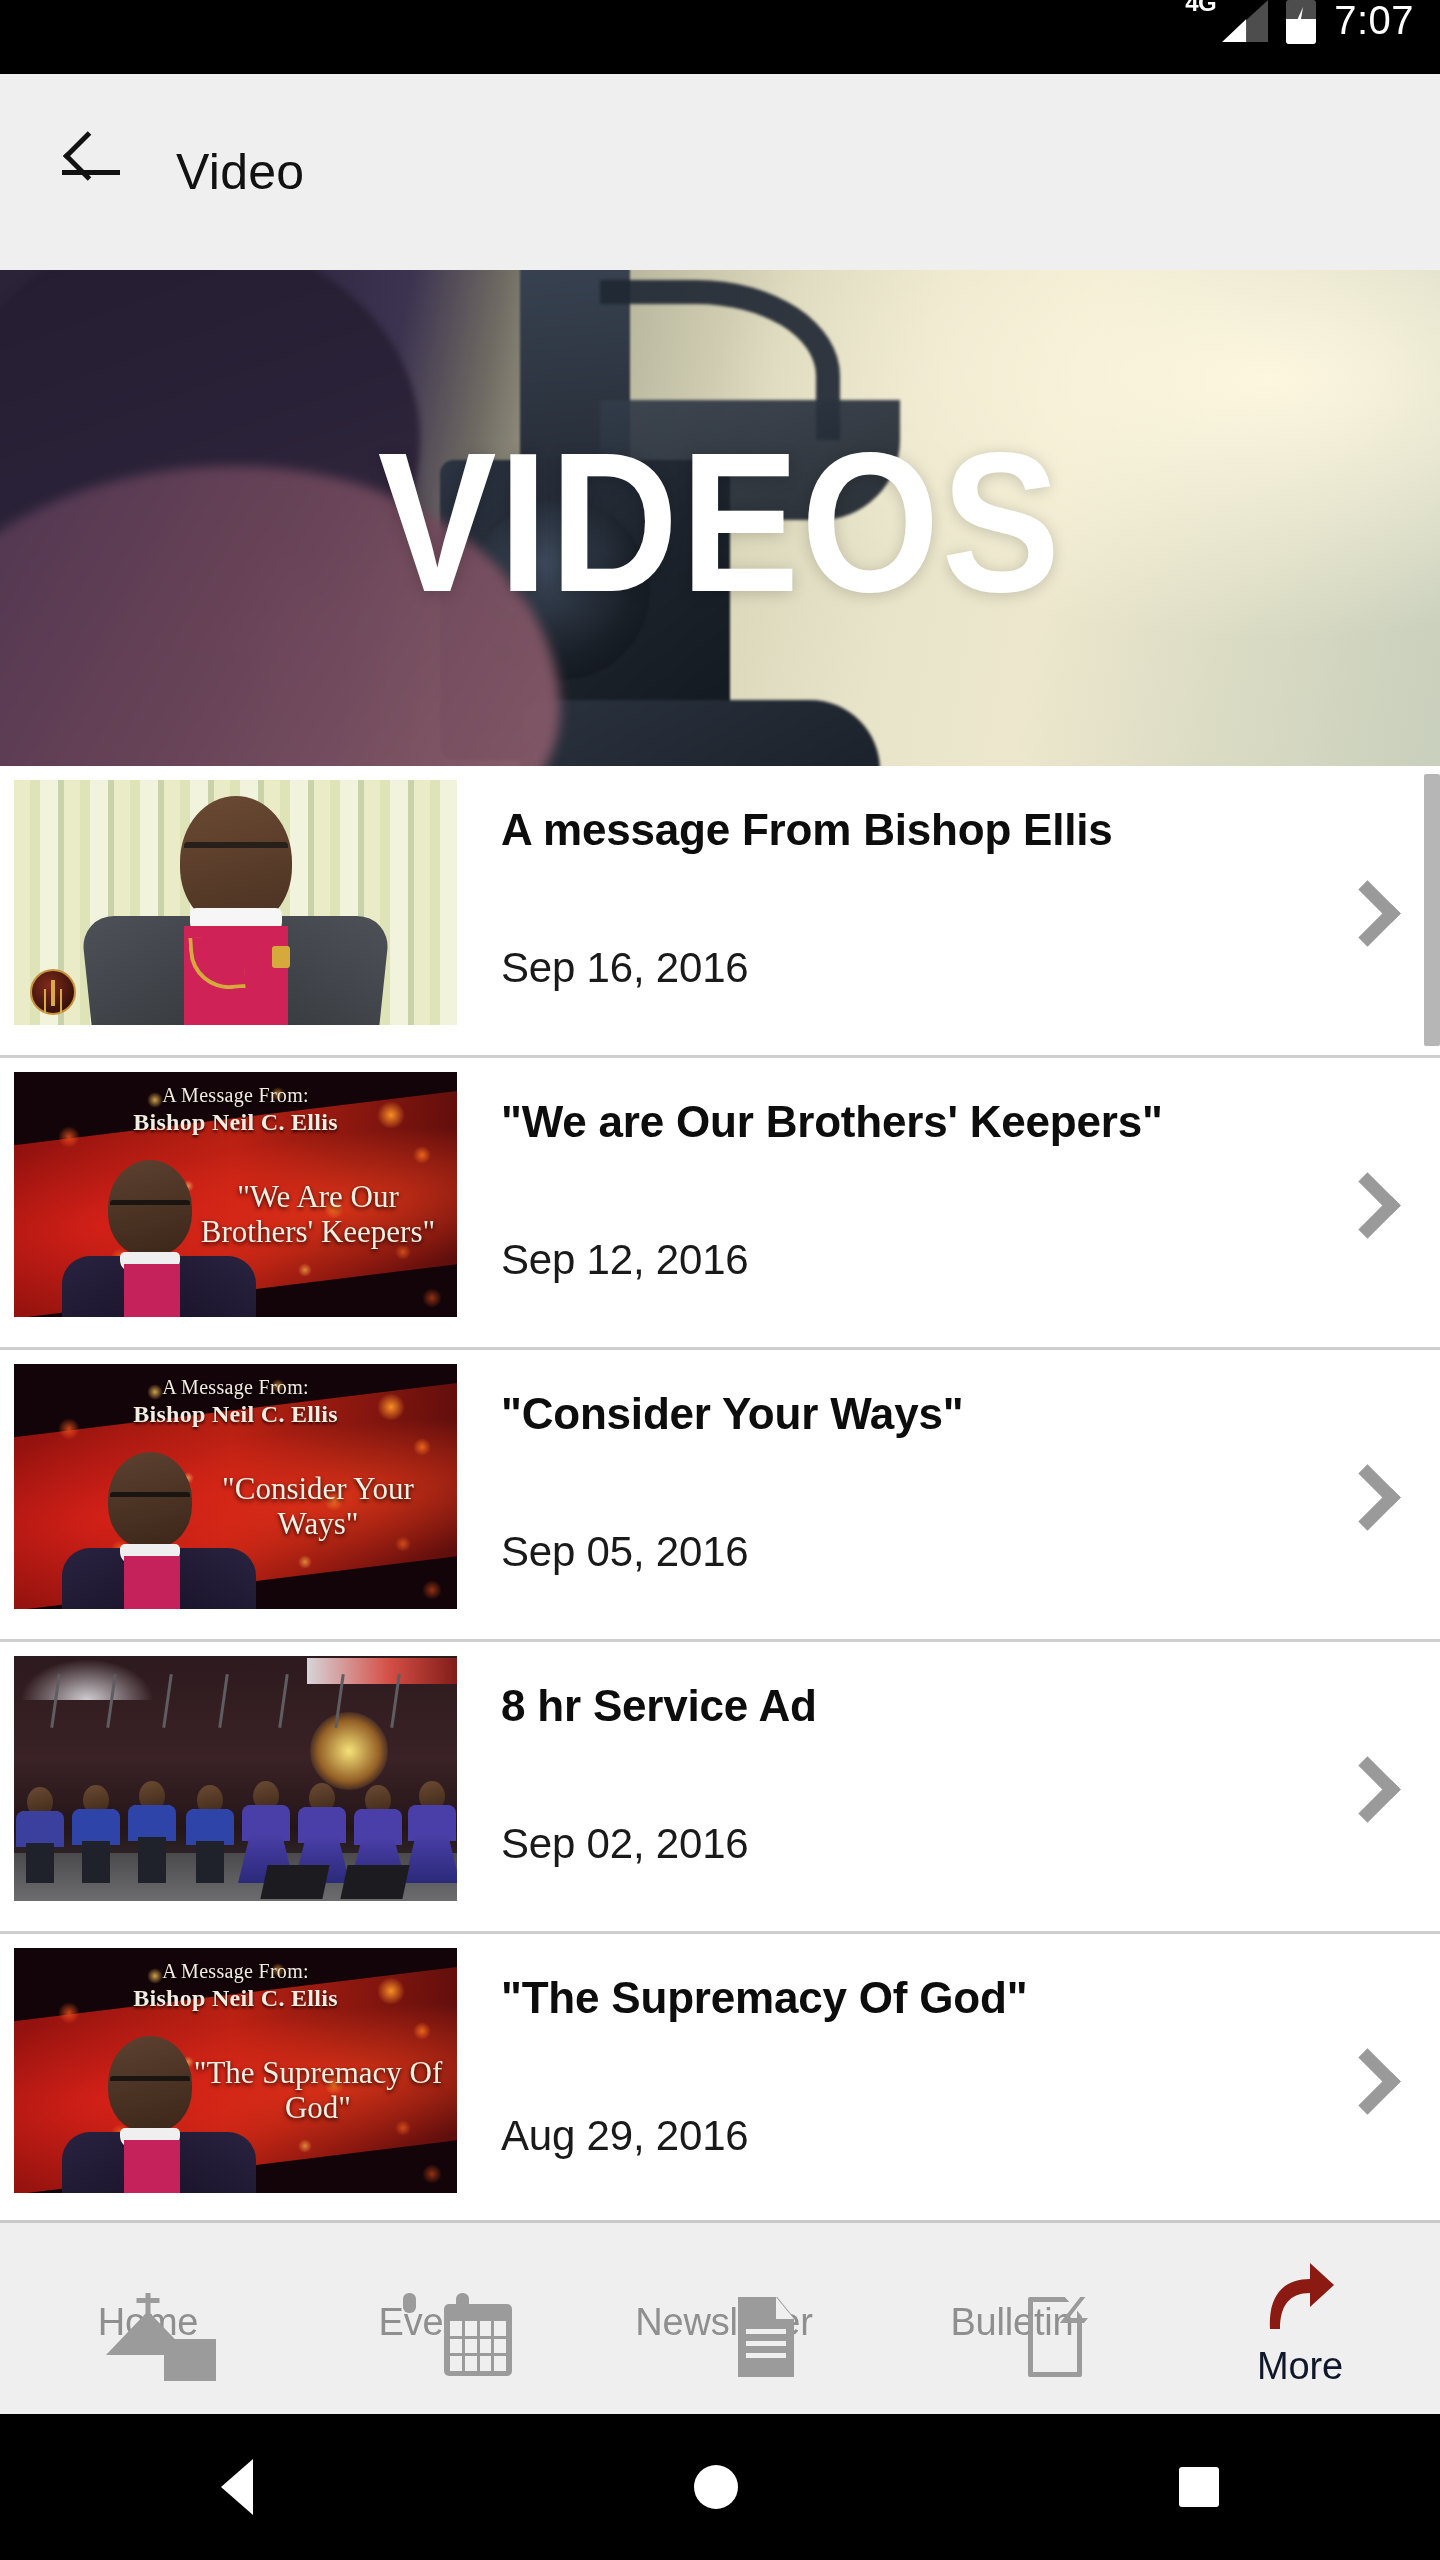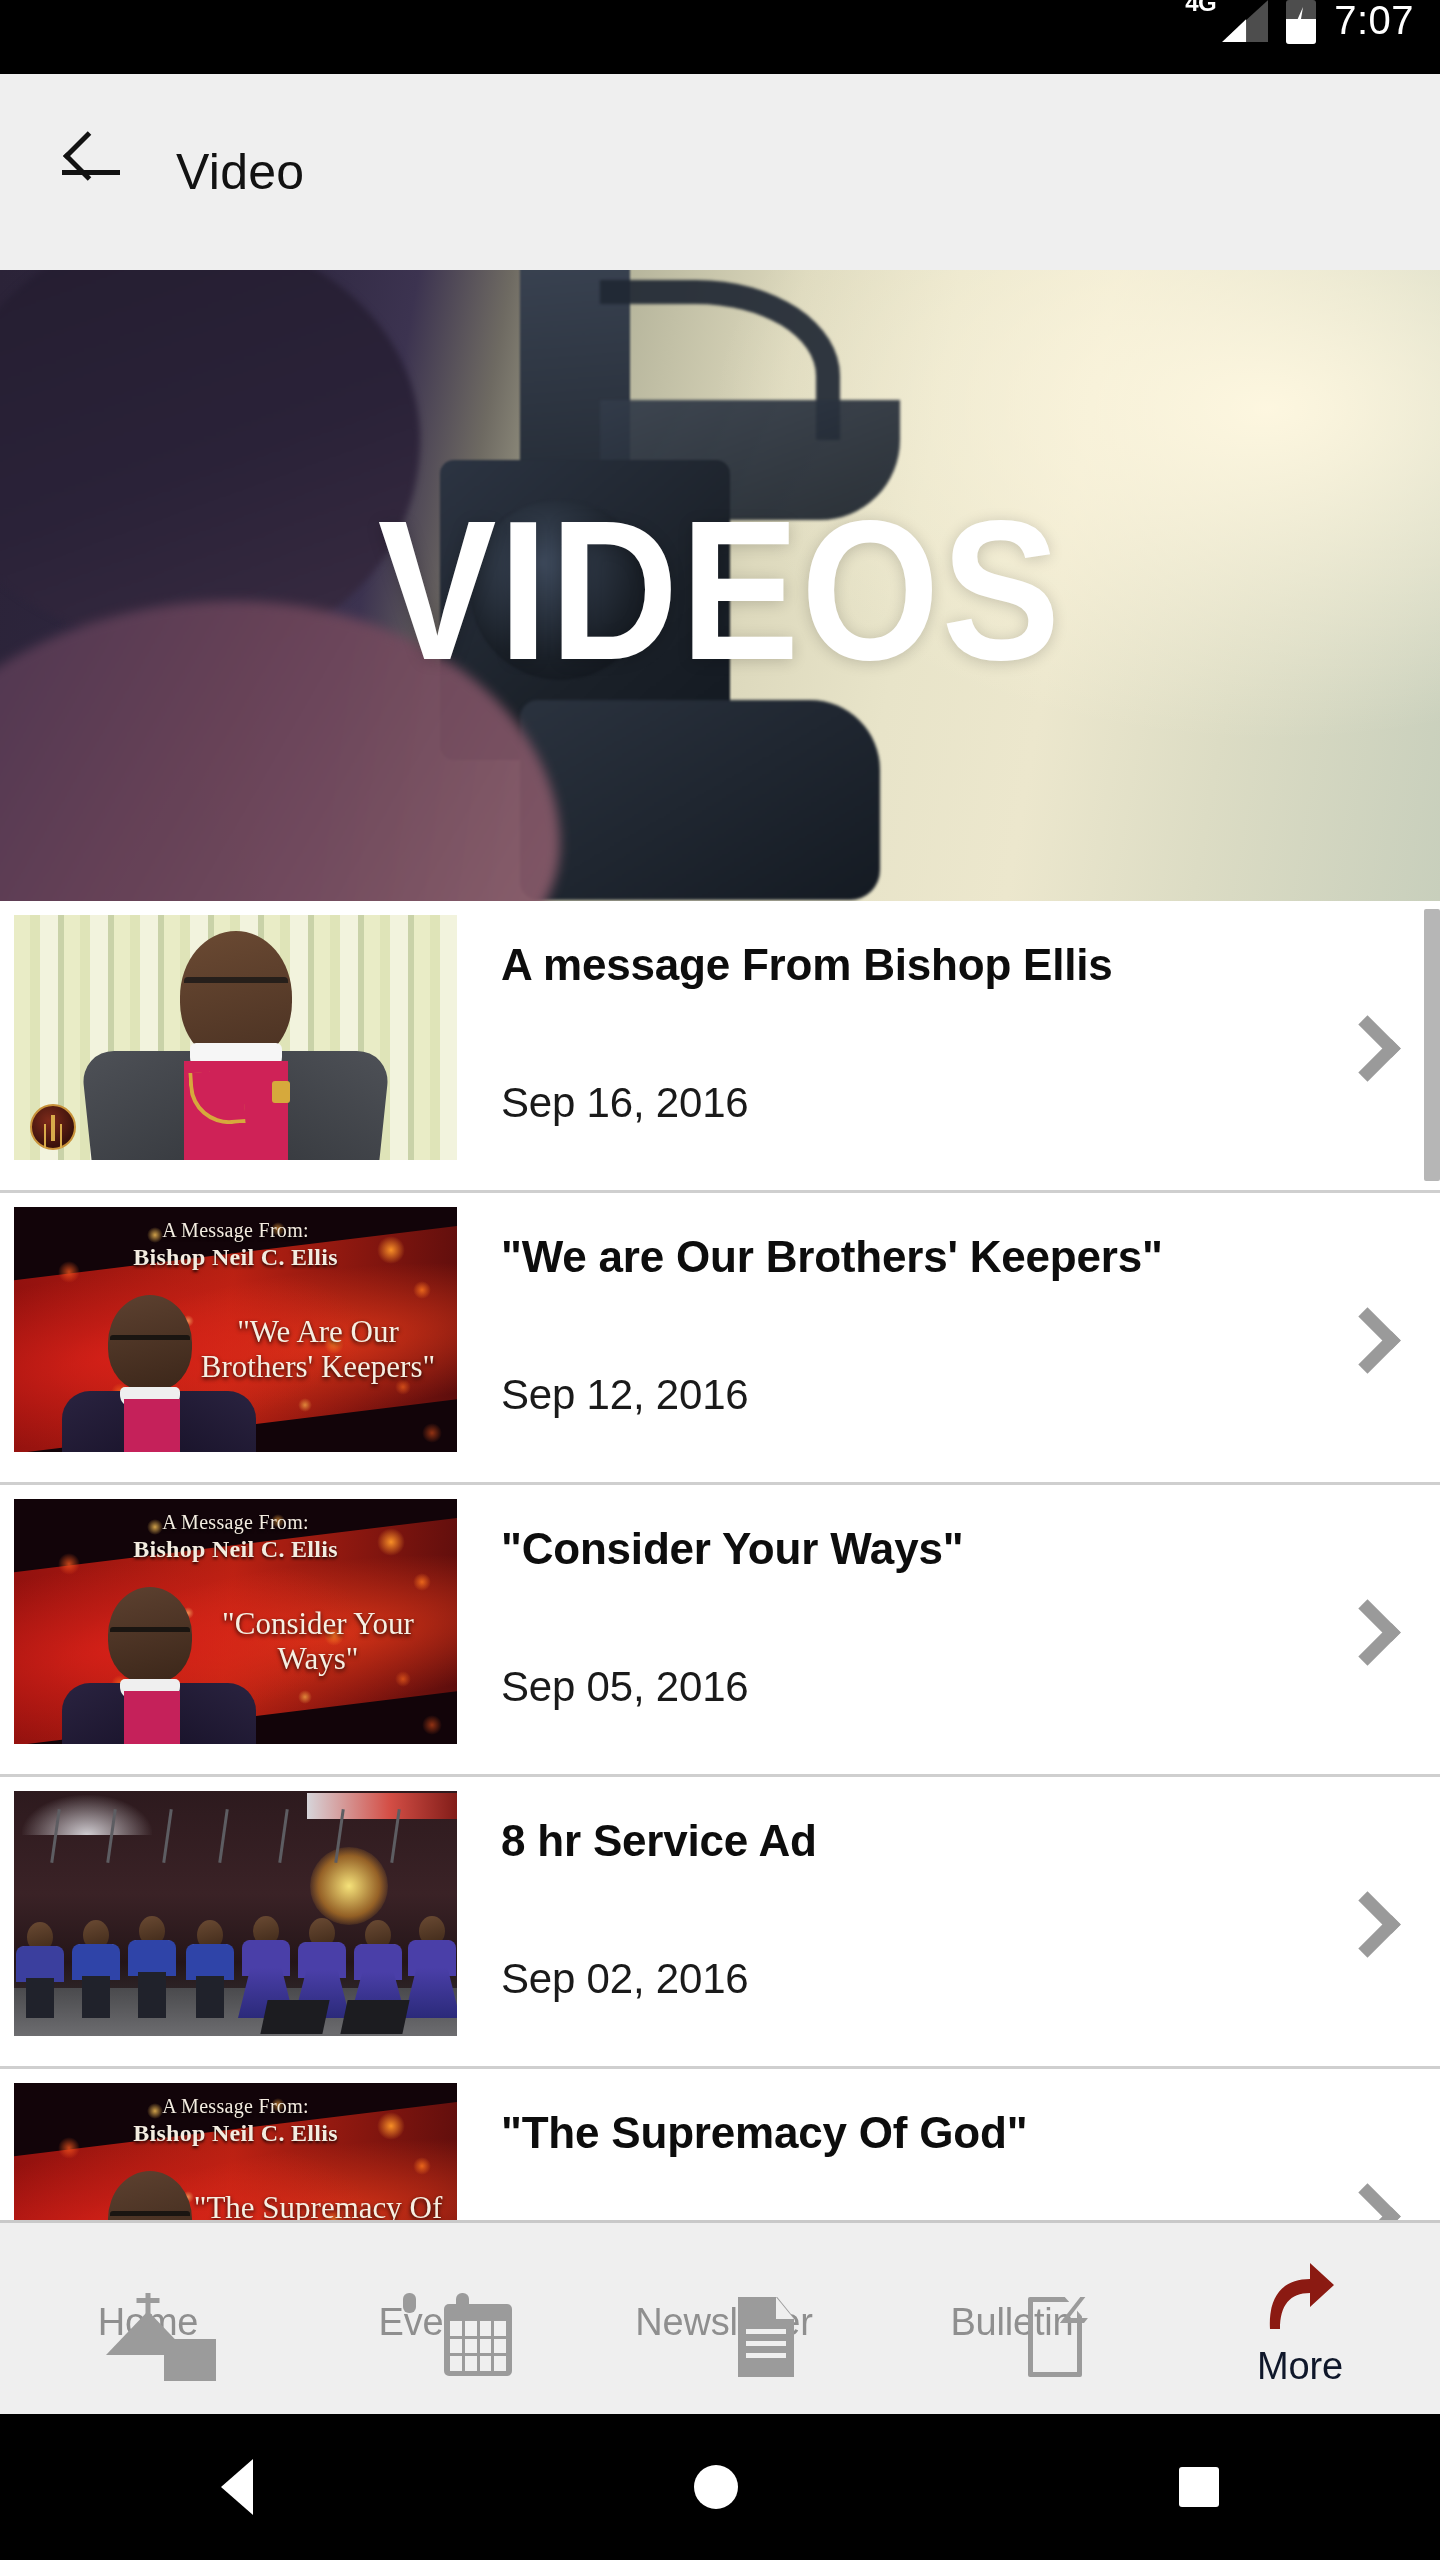--- a/index.html
+++ b/index.html
@@ -60,21 +60,21 @@
   }
   .back-arrow:after{
     content:""; position:absolute; left:1px; top:8px;
     width:30px; height:30px; border-left:5px solid #121212; border-top:5px solid #121212;
     transform:rotate(-45deg); transform-origin:left top;
   }
   .appbar-title{ font-size:50px; color:#121212; font-weight:400; letter-spacing:0.3px; }
 
   
   .hero{
-    position:relative; width:100%; height:631px; overflow:hidden;
+    position:relative; width:100%; height:496px; overflow:hidden;
     background:#6d28d9;
   }
   .hero-bg{
     position:absolute; inset:0;
     background:
       radial-gradient(ellipse 55% 75% at 88% 22%, rgba(255,248,225,0.95), rgba(255,248,225,0) 70%),
       linear-gradient(100deg,
         #2b2338 0%, #2e2740 18%, #3c3350 27%,
         #6e6a62 33%, #b4b39a 40%,
         #ddd9bd 52%, #e8e4c9 62%,
@@ -627,20 +627,21 @@
             <span class="fglass"></span>
         <span class="fcollar"></span>
             <span class="fshirt"></span>
       </span>
       <span class="cap">A Message From:<b>Bishop Neil C. Ellis</b></span>
       <span class="quote">"The Supremacy Of God"</span>
     </div>
       </div>
      <div class="row-txt">
        <div class="row-title">"The Supremacy Of God"</div>
+       <div class="row-date">Aug 29, 2016</div>
      </div>
      <span class="chev"></span>
     </div>
     <div class="scrollbar" style="top: 8px; height: 272px;"></div>
   </div>
 
 <div class="tabbar" id="tabbar">
     <div class="tab">
       <span><span class="tab-icon ic-church"><span class="spire"></span><span class="roof"></span><span class="body"></span><span class="door"></span></span></span>
                   <span class="tab-label">Home</span>

